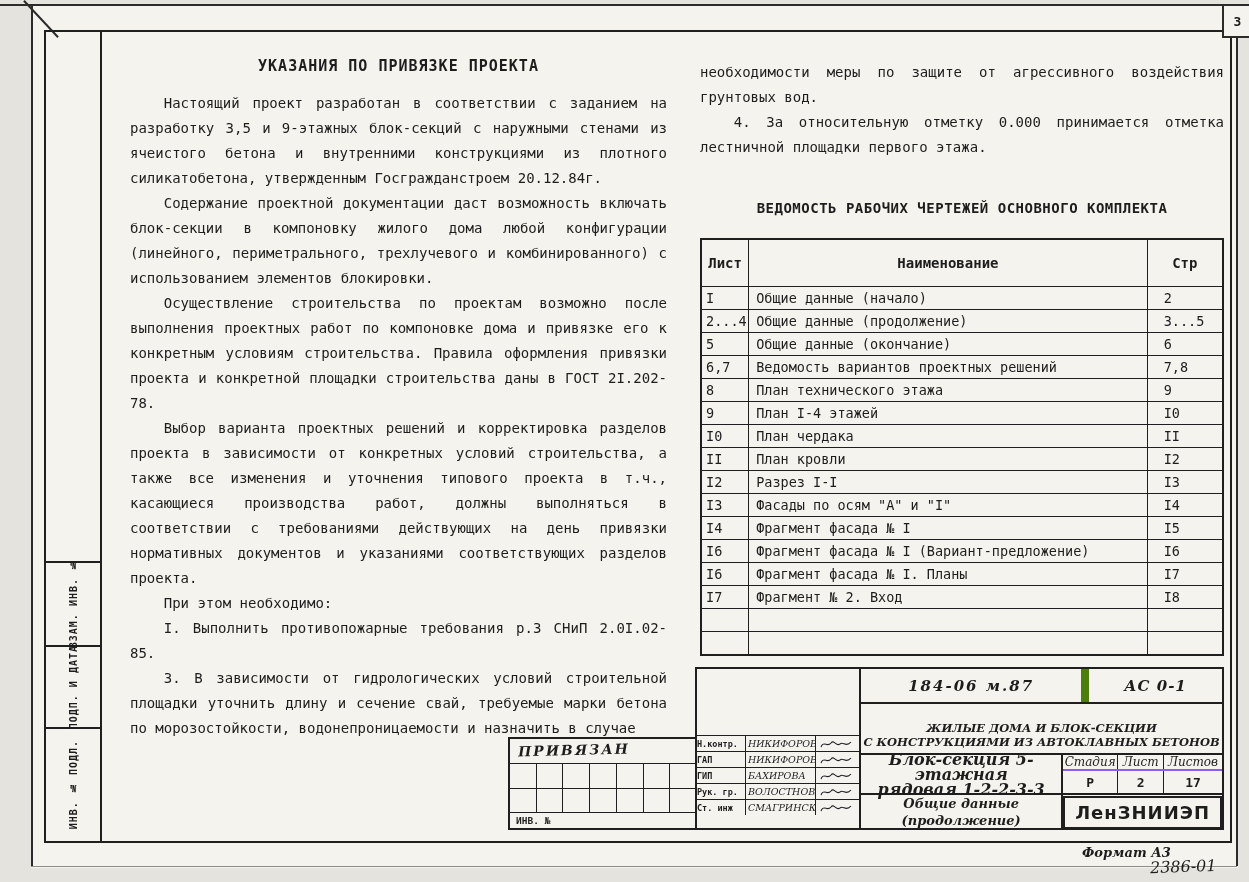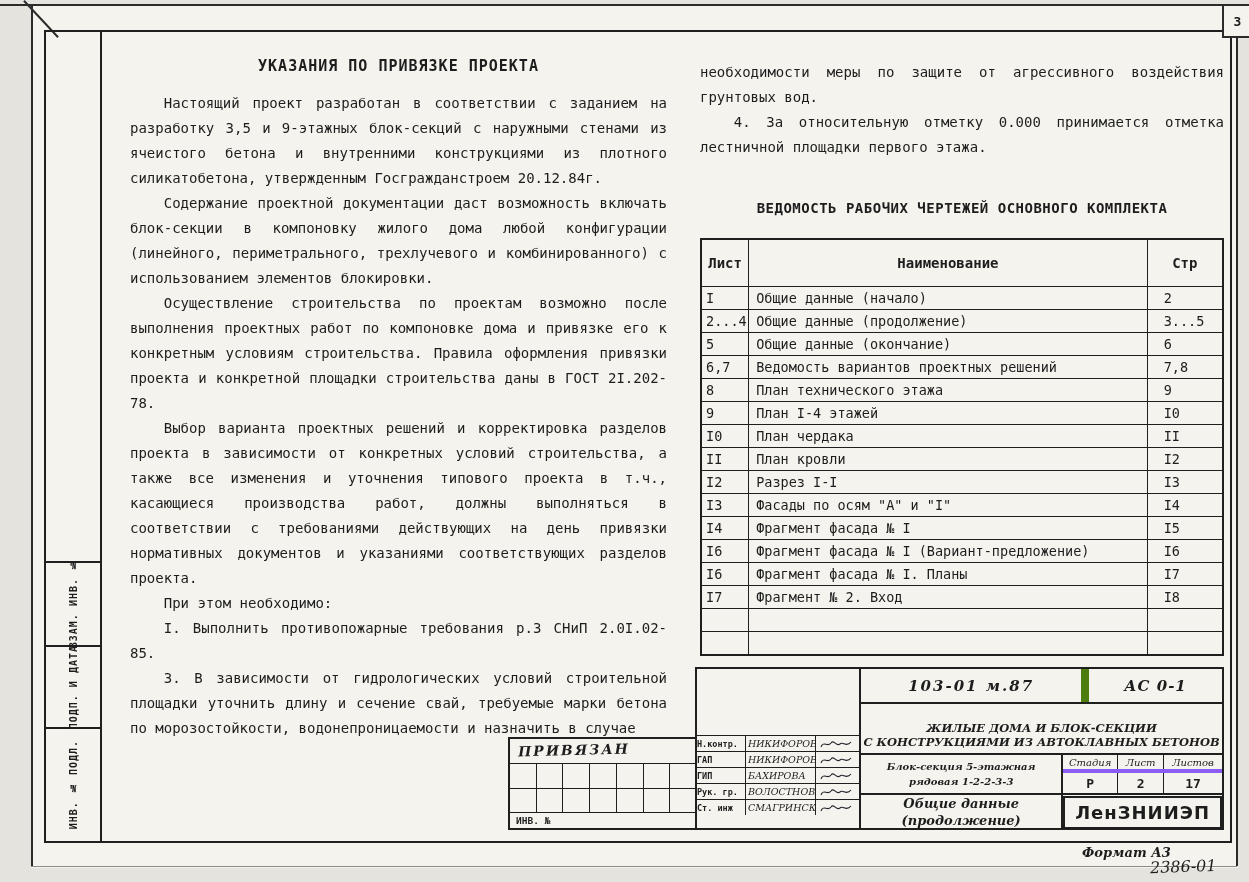--- a/index.html
+++ b/index.html
@@ -70,23 +70,23 @@
   .tbr-r1 { height:33px; display:flex; border-bottom:2px solid #1f1f1f; flex:0 0 auto; }
   .tbr-code { flex:0 0 220px; display:flex; align-items:center; justify-content:center;
     font-weight:bold; font-size:15px; letter-spacing:2px; }
   .tbr-mark { flex:1; border-left:8px solid #4d7c0f; display:flex; align-items:center; justify-content:center;
     font-weight:bold; font-size:15px; letter-spacing:1px; }
   .tbr-r2 { height:37px; border-bottom:2px solid #1f1f1f; display:flex; flex-direction:column;
     align-items:center; justify-content:center; font-weight:bold; font-size:11.5px; line-height:14px;
     text-align:center; flex:0 0 auto;margin-top:12px; }
   .tbr-r3 { height:38px; display:flex; border-bottom:2px solid #1f1f1f; flex:0 0 auto; }
   .tbr-obj { flex:0 0 200px; display:flex; flex-direction:column; align-items:center; justify-content:center;
-    font-size:10px; line-height:15px; font-weight:bold; text-align:center; }
+    font-size:16px; line-height:15px; font-weight:bold; text-align:center; }
   .tbr-stage { flex:1; border-left:2px solid #1f1f1f; display:flex; flex-direction:column; }
-  .stage-head { display:flex; height:14px; border-bottom:4px solid #8b5cf6; font-size:10px; }
+  .stage-head { display:flex; height:14px; border-bottom:2px solid #8b5cf6; font-size:12px; }
   .stage-head .sh { display:flex; align-items:center; justify-content:center; box-sizing:border-box; }
   .sh-1 { width:54px; } .sh-2 { width:46px; border-left:1px solid #1f1f1f; } .sh-3 { flex:1; border-left:1px solid #1f1f1f; }
   .stage-vals { flex:1; display:flex; font-size:13px; font-weight:bold; }
   .stage-vals .sv { display:flex; align-items:center; justify-content:center; box-sizing:border-box; }
   .tbr-r4 { flex:1; display:flex; }
   .tbr-subject { flex:0 0 200px; display:flex; flex-direction:column; align-items:center; justify-content:center;
     font-size:13px; line-height:17px; font-weight:bold; text-align:center; }
   .tbr-org { flex:1; border-left:2px solid #1f1f1f; display:flex; align-items:center; justify-content:center; }
   .org-box { border:2px solid #1f1f1f; padding:4px 10px; font-size:18px; font-weight:bold;
     font-family:"DejaVu Sans", sans-serif; letter-spacing:1px; }
@@ -318,21 +318,21 @@
             <div class="sig-sign">
               <svg width="34" height="12" viewBox="0 0 34 12">
                 <path d="M2 9 C5 2 8 10 12 5 C15 1 17 9 21 6 C24 3 27 10 32 4" fill="none" stroke="#23232b" stroke-width="1.1"></path>
               </svg>
             </div>
           </div>
         </div>
     </div>
     <div class="tb-right">
       <div class="tbr-r1">
-        <div class="tbr-code hand">103-01 м.87</div>
+        <div class="tbr-code hand">184-06 м.87</div>
         <div class="tbr-mark hand">АС 0-1</div>
       </div>
       <div class="tbr-r2 hand">
         <span>ЖИЛЫЕ ДОМА И БЛОК-СЕКЦИИ</span>
         <span>С КОНСТРУКЦИЯМИ ИЗ АВТОКЛАВНЫХ БЕТОНОВ</span>
       </div>
       <div class="tbr-r3">
         <div class="tbr-obj hand">
           <span>Блок-секция 5-этажная</span>
           <span>рядовая 1-2-2-3-3</span>

